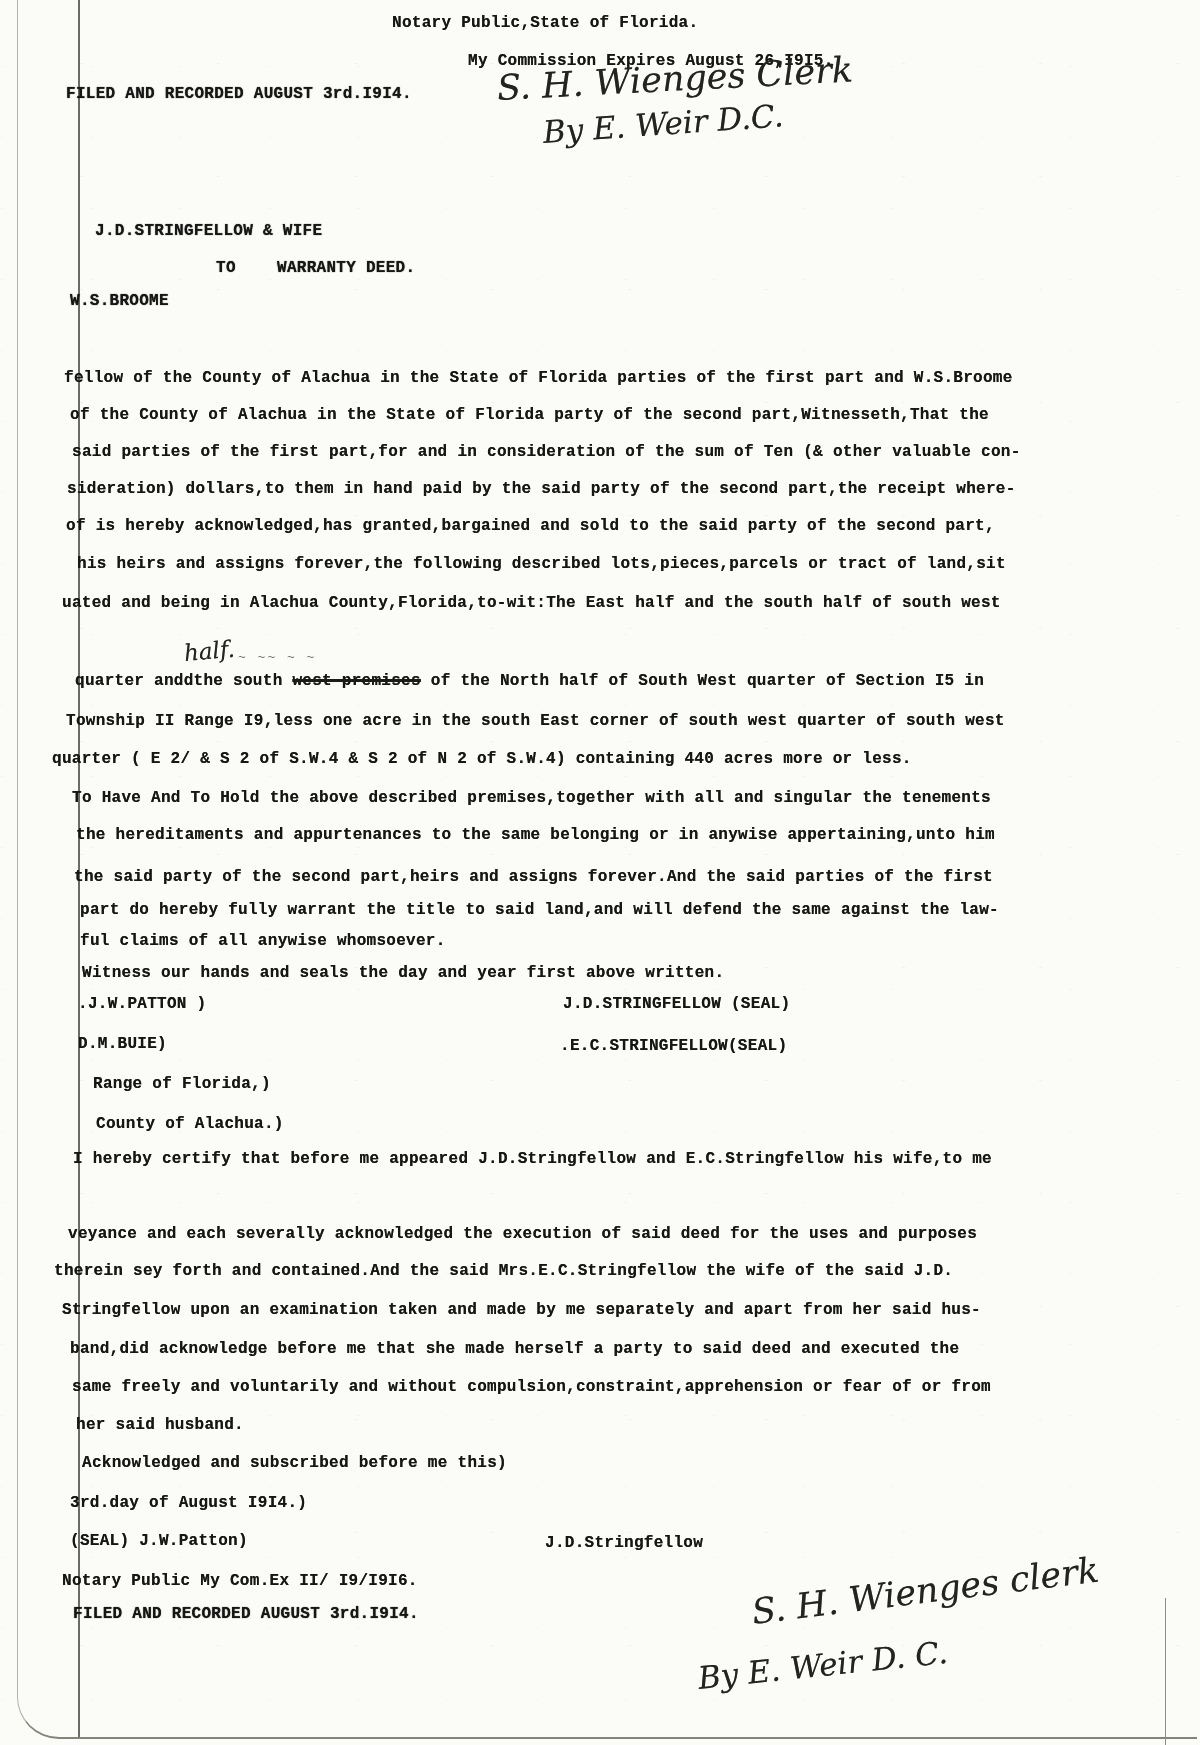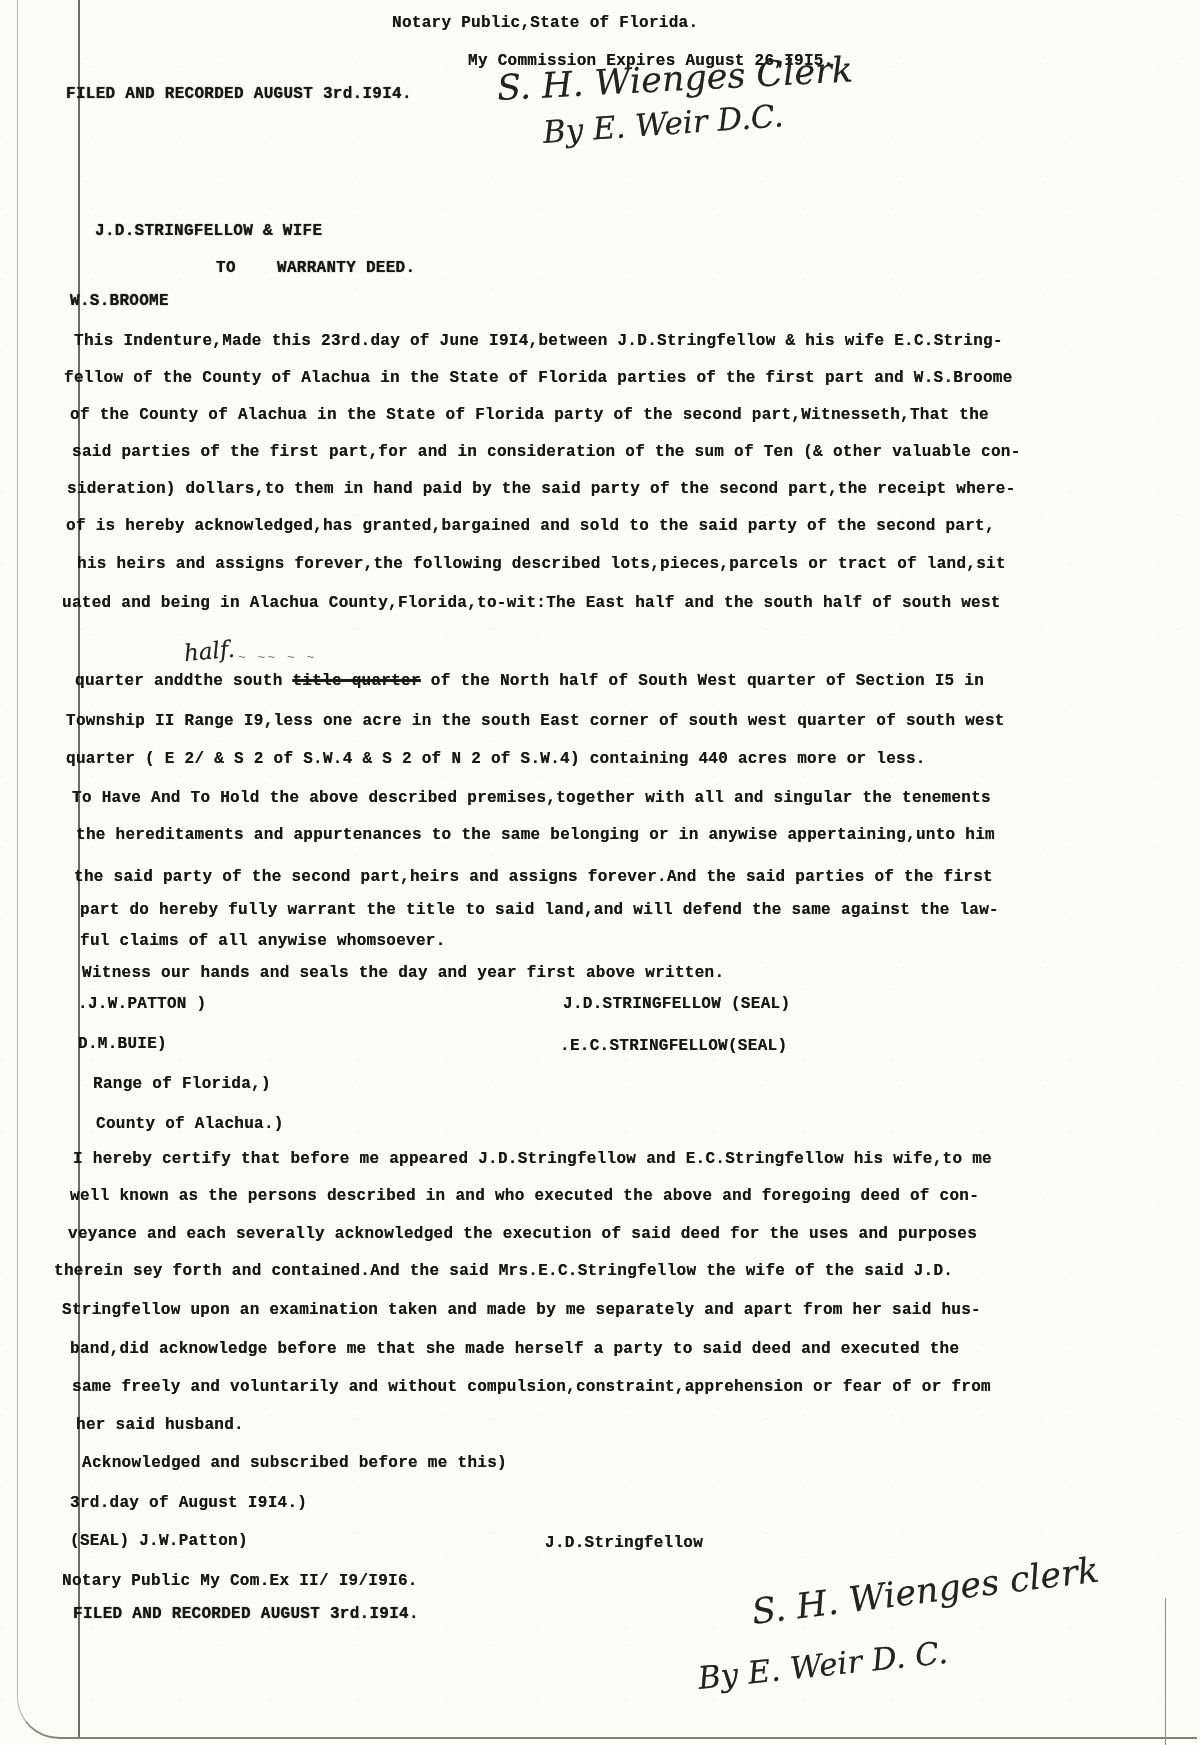--- a/index.html
+++ b/index.html
@@ -50,51 +50,49 @@
   <div class="tw" style="left:468px;top:50px">My Commission Expires August 26,I9I5.</div>
   <div class="tw hdr" style="left:66px;top:83px">FILED AND RECORDED AUGUST 3rd.I9I4.</div>
   <div class="script" style="left:497px;top:68px;font-size:35px;transform:rotate(-3deg)">S. H. Wienges Clerk</div>
   <div class="script" style="left:543px;top:114px;font-size:31px;transform:rotate(-4deg)">By E. Weir D.C.</div>
 
   <div class="tw hdr" style="left:95px;top:220px">J.D.STRINGFELLOW &amp; WIFE</div>
   <div class="tw hdr" style="left:216px;top:257px">TO</div>
   <div class="tw hdr" style="left:277px;top:257px">WARRANTY DEED.</div>
   <div class="tw hdr" style="left:70px;top:290px">W.S.BROOME</div>
 
-  <div class="tw" style="left:74px;top:330px">This Indenture,Made this 23rd.day of June I9I4,between J.D.Stringfellow &amp; his wife E.C.String-</div>
   <div class="tw" style="left:64px;top:367px">fellow of the County of Alachua in the State of Florida parties of the first part and W.S.Broome</div>
   <div class="tw" style="left:70px;top:404px">of the County of Alachua in the State of Florida party of the second part,Witnesseth,That the</div>
   <div class="tw" style="left:72px;top:441px">said parties of the first part,for and in consideration of the sum of Ten (&amp; other valuable con-</div>
   <div class="tw" style="left:67px;top:478px">sideration) dollars,to them in hand paid by the said party of the second part,the receipt where-</div>
   <div class="tw" style="left:66px;top:515px">of is hereby acknowledged,has granted,bargained and sold to the said party of the second part,</div>
   <div class="tw" style="left:62px;top:592px">uated and being in Alachua County,Florida,to-wit:The East half and the south half of south west</div>
   <div class="tw" style="left:77px;top:553px">his heirs and assigns forever,the following described lots,pieces,parcels or tract of land,sit</div>
 
   <div class="script" style="left:184px;top:640px;font-size:23px;transform:rotate(-5deg)">half.</div>
   <div class="dashes" style="left:238px;top:650px">~ ~~ ~ ~</div>
-  <div class="tw" style="left:75px;top:670px"><span>quarter anddthe south </span><span class="struck">title quarter</span><span> of the North half of South West quarter of Section I5 in</span></div>
+  <div class="tw" style="left:75px;top:670px"><span>quarter anddthe south </span><span class="struck">west premises</span><span> of the North half of South West quarter of Section I5 in</span></div>
 
   <div class="tw" style="left:66px;top:710px">Township II Range I9,less one acre in the south East corner of south west quarter of south west</div>
-  <div class="tw" style="left:66px;top:748px">quarter ( E 2/ &amp; S 2 of S.W.4 &amp; S 2 of N 2 of S.W.4) containing 440 acres more or less.</div>
+  <div class="tw" style="left:52px;top:748px">quarter ( E 2/ &amp; S 2 of S.W.4 &amp; S 2 of N 2 of S.W.4) containing 440 acres more or less.</div>
   <div class="tw" style="left:72px;top:787px">To Have And To Hold the above described premises,together with all and singular the tenements</div>
   <div class="tw" style="left:76px;top:824px">the hereditaments and appurtenances to the same belonging or in anywise appertaining,unto him</div>
   <div class="tw" style="left:74px;top:866px">the said party of the second part,heirs and assigns forever.And the said parties of the first</div>
   <div class="tw" style="left:80px;top:899px">part do hereby fully warrant the title to said land,and will defend the same against the law-</div>
   <div class="tw" style="left:80px;top:930px">ful claims of all anywise whomsoever.</div>
   <div class="tw" style="left:82px;top:962px">Witness our hands and seals the day and year first above written.</div>
 
   <div class="tw" style="left:78px;top:993px">.J.W.PATTON )</div>
   <div class="tw" style="left:563px;top:993px">J.D.STRINGFELLOW (SEAL)</div>
   <div class="tw" style="left:78px;top:1033px">D.M.BUIE)</div>
   <div class="tw" style="left:560px;top:1035px">.E.C.STRINGFELLOW(SEAL)</div>
   <div class="tw" style="left:93px;top:1073px">Range of Florida,)</div>
   <div class="tw" style="left:96px;top:1113px">County of Alachua.)</div>
 
   <div class="tw" style="left:73px;top:1148px">I hereby certify that before me appeared J.D.Stringfellow and E.C.Stringfellow his wife,to me</div>
-  <div class="tw" style="left:70px;top:1185px">well known as the persons described in and who executed the above and foregoing deed of con-</div>
   <div class="tw" style="left:68px;top:1223px">veyance and each severally acknowledged the execution of said deed for the uses and purposes</div>
   <div class="tw" style="left:54px;top:1260px">therein sey forth and contained.And the said Mrs.E.C.Stringfellow the wife of the said J.D.</div>
   <div class="tw" style="left:62px;top:1299px">Stringfellow upon an examination taken and made by me separately and apart from her said hus-</div>
   <div class="tw" style="left:70px;top:1338px">band,did acknowledge before me that she made herself a party to said deed and executed the</div>
   <div class="tw" style="left:72px;top:1376px">same freely and voluntarily and without compulsion,constraint,apprehension or fear of or from</div>
   <div class="tw" style="left:76px;top:1414px">her said husband.</div>
 
   <div class="tw" style="left:82px;top:1452px">Acknowledged and subscribed before me this)</div>
   <div class="tw" style="left:70px;top:1492px">3rd.day of August I9I4.)</div>
   <div class="tw" style="left:70px;top:1530px">(SEAL) J.W.Patton)</div>

